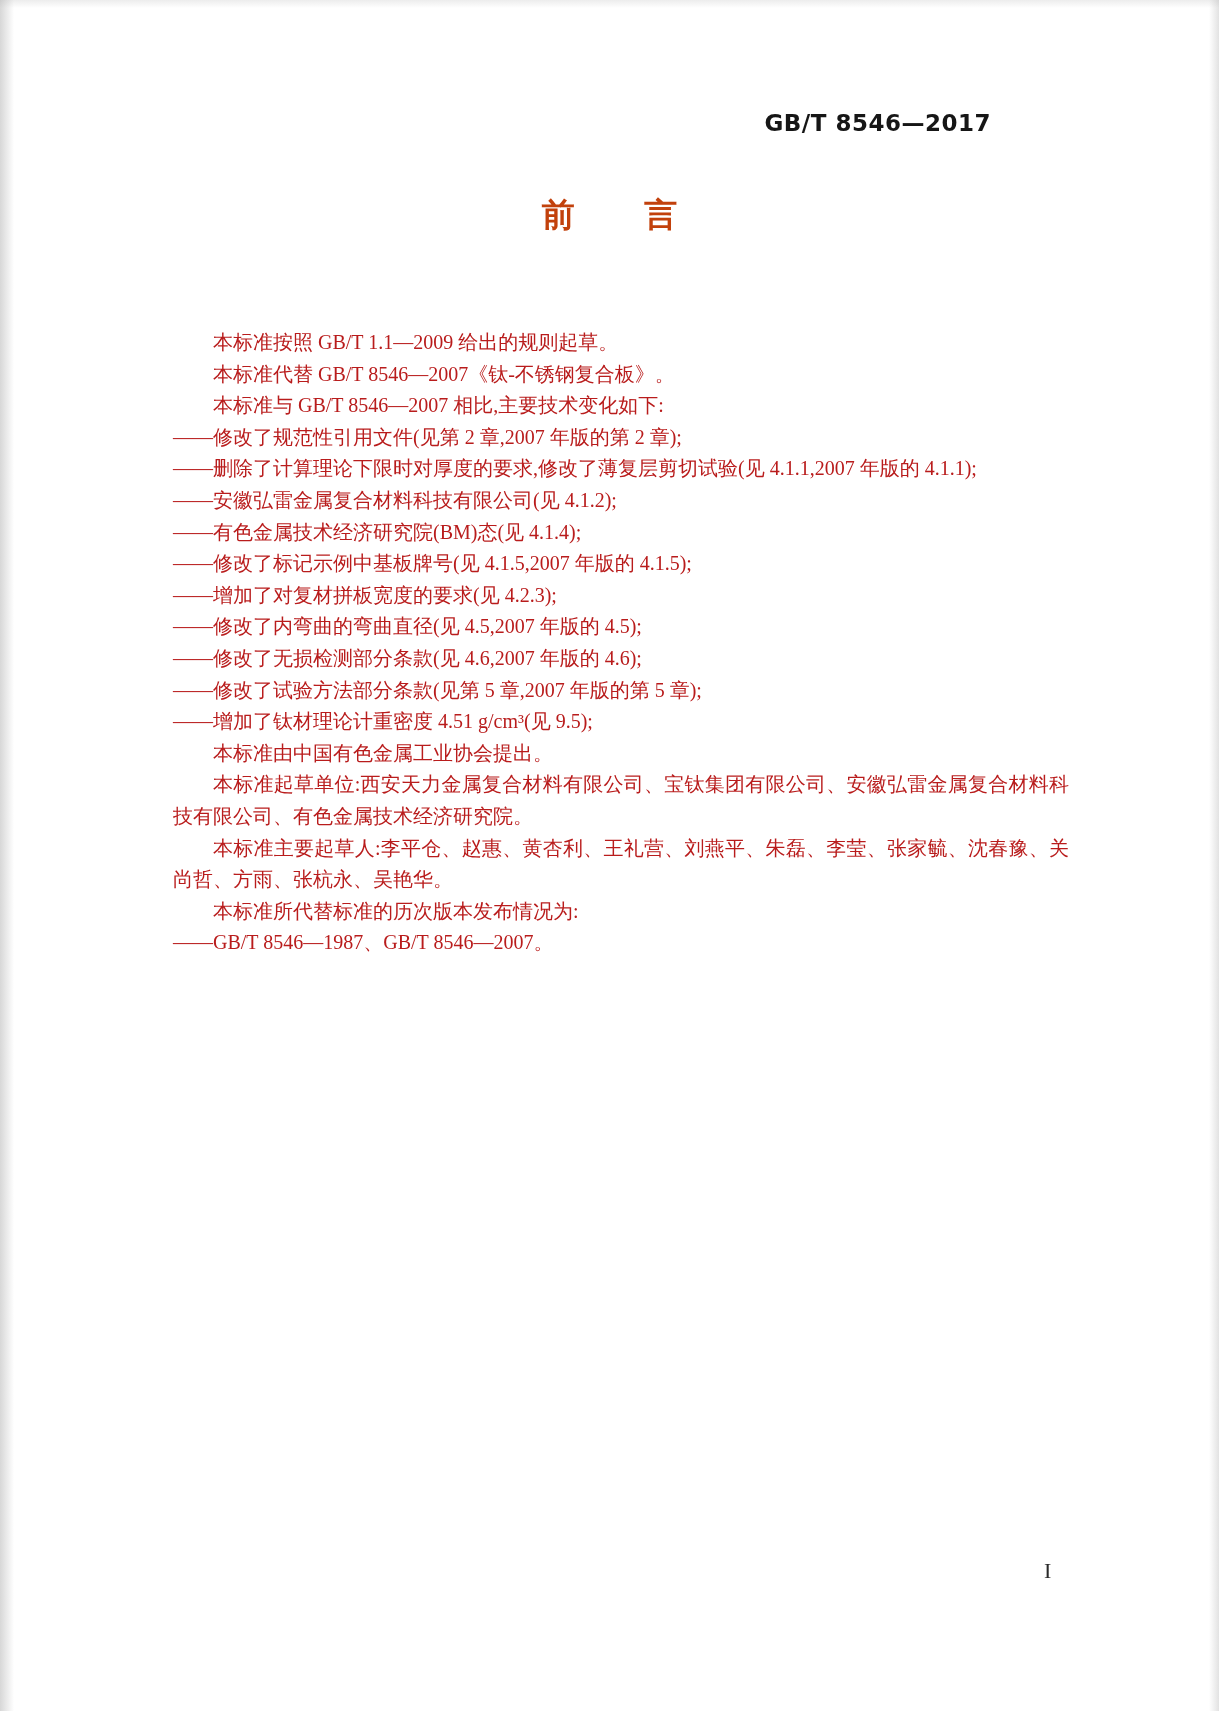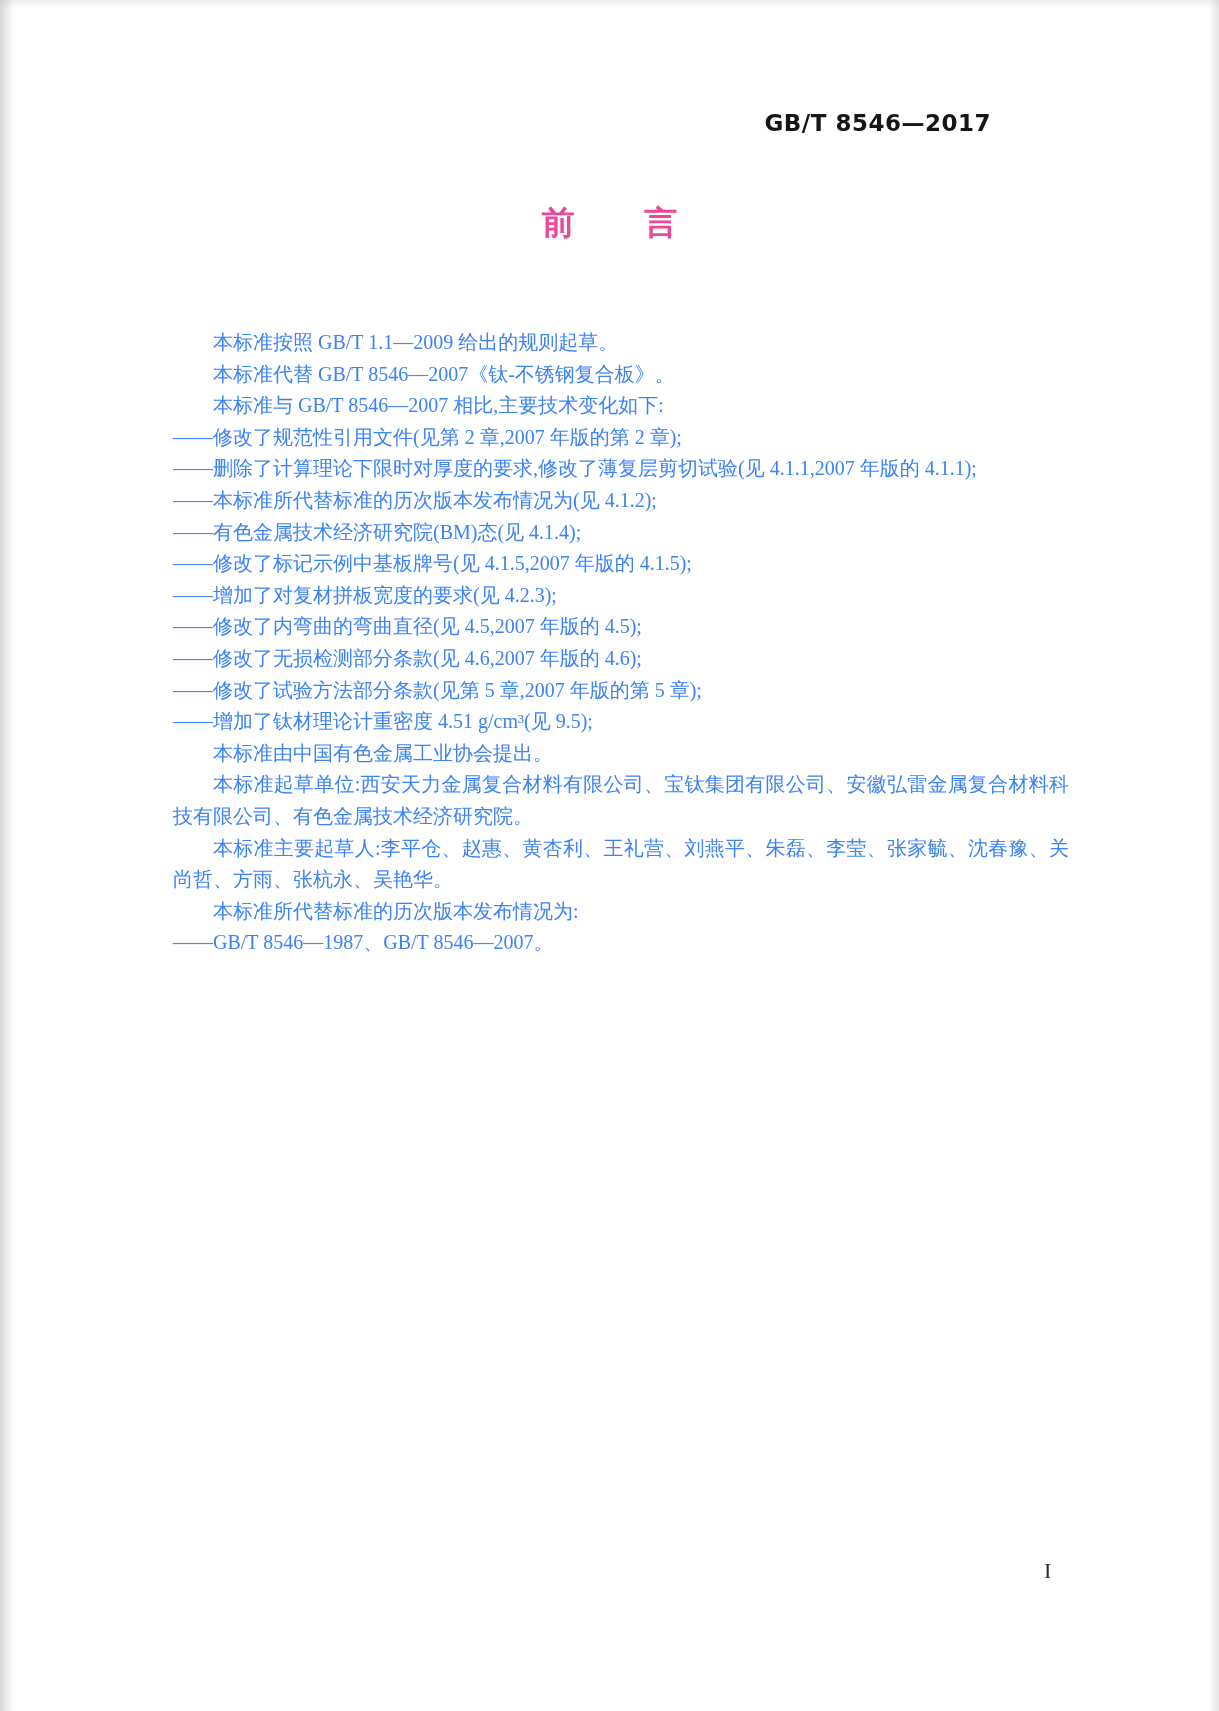--- a/index.html
+++ b/index.html
@@ -36,41 +36,41 @@
     right: 228px;
     font-family: "DejaVu Sans", sans-serif;
     font-weight: bold;
     font-size: 23px;
     letter-spacing: 0.5px;
     color: #161616;
     margin-left: 20px;
   }
   .doc-title {
     position: absolute;
-    top: 201px;
+    top: 193px;
     left: 0;
     width: 100%;
     text-align: center;
     font-family: "DejaVu Sans", sans-serif;
     font-weight: bold;
     font-size: 33px;
     letter-spacing: 2.1em;
     padding-left: 2.1em; 
-    color: #ec4899;
+    color: #c2410c;
     white-space: nowrap;
   }
   .doc-body {
     position: absolute;
     top: 327px;
     left: 173px;
     width: 896px;
     font-size: 20px;
     line-height: 31.6px;
     text-align: justify;
-    color: #3b82f6;
+    color: #b91c1c;
   }
   .doc-body p { margin: 0; }
   .para-indent { text-indent: 2em; }
   .para-dash { text-indent: 0; }
   .doc-footer-pagenum {
     position: absolute;
     left: 1044px;
     top: 1558px;
     font-size: 22px;
     font-family: "Liberation Serif", serif;
@@ -90,21 +90,21 @@
 
   <h1 class="doc-title">前言</h1>
 
   <div class="doc-body">
     <p class="para-indent">本标准按照 GB/T 1.1—2009 给出的规则起草。</p>
     <p class="para-indent">本标准代替 GB/T 8546—2007《钛-不锈钢复合板》。</p>
     <p class="para-indent">本标准与 GB/T 8546—2007 相比,主要技术变化如下:</p>
 
     <p class="para-dash">——修改了规范性引用文件(见第 2 章,2007 年版的第 2 章);</p>
     <p class="para-dash">——删除了计算理论下限时对厚度的要求,修改了薄复层剪切试验(见 4.1.1,2007 年版的 4.1.1);</p>
-    <p class="para-dash">——本标准所代替标准的历次版本发布情况为(见 4.1.2);</p>
+    <p class="para-dash">——安徽弘雷金属复合材料科技有限公司(见 4.1.2);</p>
     <p class="para-dash">——有色金属技术经济研究院(BM)态(见 4.1.4);</p>
     <p class="para-dash">——修改了标记示例中基板牌号(见 4.1.5,2007 年版的 4.1.5);</p>
     <p class="para-dash">——增加了对复材拼板宽度的要求(见 4.2.3);</p>
     <p class="para-dash">——修改了内弯曲的弯曲直径(见 4.5,2007 年版的 4.5);</p>
     <p class="para-dash">——修改了无损检测部分条款(见 4.6,2007 年版的 4.6);</p>
     <p class="para-dash">——修改了试验方法部分条款(见第 5 章,2007 年版的第 5 章);</p>
     <p class="para-dash">——增加了钛材理论计重密度 4.51 g/cm³(见 9.5);</p>
 
     <p class="para-indent">本标准由中国有色金属工业协会提出。</p>
     <p class="para-indent">本标准起草单位:西安天力金属复合材料有限公司、宝钛集团有限公司、安徽弘雷金属复合材料科技有限公司、有色金属技术经济研究院。</p>

